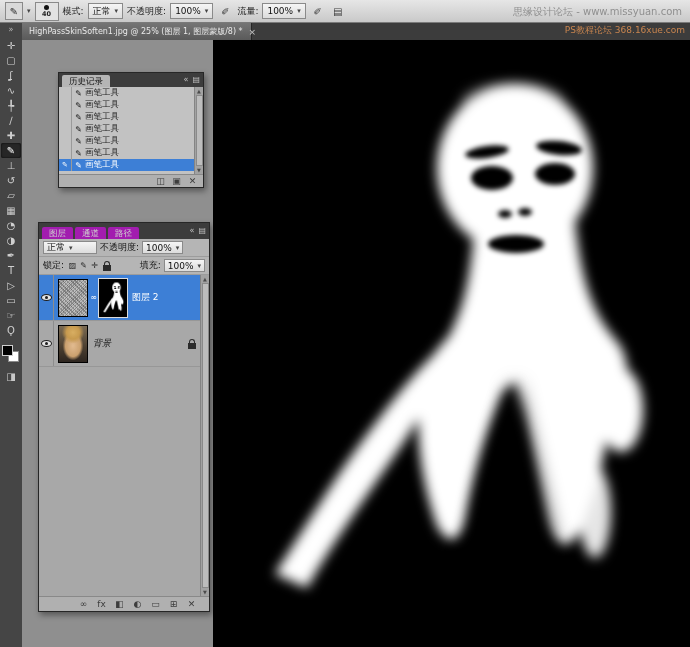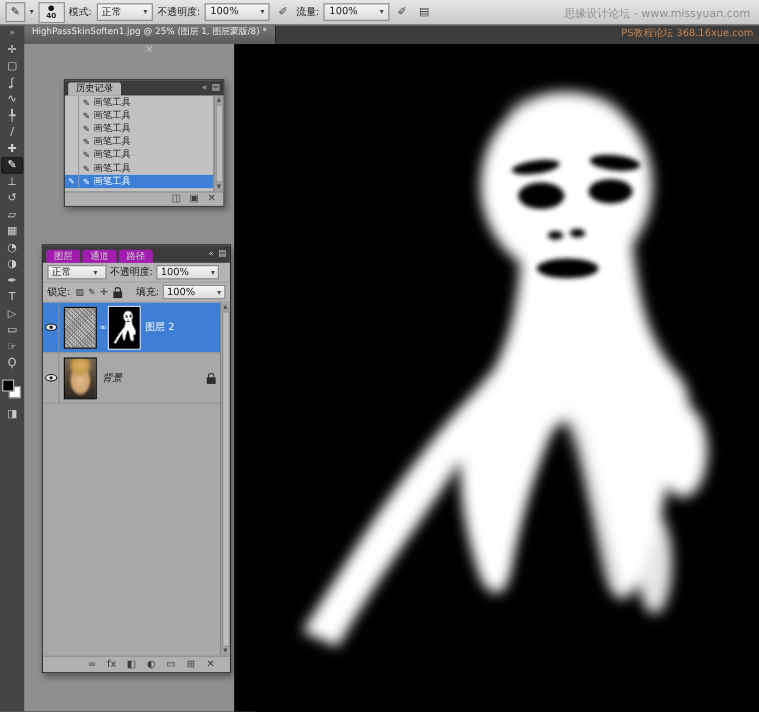--- a/index.html
+++ b/index.html
@@ -28,37 +28,37 @@
   .tiny-arrow { font-size:7px; color:#444; }
   .brush-preview {
     width:24px; height:19px; border:1px solid #8a8a8a; background:#e2e2e2;
     display:flex; flex-direction:column; align-items:center; justify-content:center; line-height:1;
   }
   .brush-dot { width:5px; height:5px; border-radius:50%; background:#111; }
   .brush-size { font-size:6.5px; color:#222; margin-top:1px;font-weight:bold; }
   .opt-label { font-size:9px; color:#1c1c1c; white-space:nowrap; }
   .combo {
     height:16px; border:1px solid #8a8a8a; background:linear-gradient(#f5f5f5,#dcdcdc);
-    display:flex; align-items:center; gap:20px; padding:0 4px; white-space:nowrap;
+    display:flex; align-items:center; gap:4px; padding:0 4px; white-space:nowrap;
   }
   .combo .val { font-size:9px; color:#111; }
   .opt-icon {
     width:16px; height:16px; display:flex; align-items:center; justify-content:center;
     color:#3a3a3a; font-size:10px; border:1px solid transparent;
   }
 
   
   .tab-bar {
     position:absolute; left:22px; top:23px; width:668px; height:17px;
     background:#3c3c3c; display:flex; align-items:stretch; z-index:10;
   }
   .doc-tab {
     background:linear-gradient(#757575,#5a5a5a);
     color:#e8e8e8; font-size:8px; display:flex; align-items:center; gap:6px;
-    padding:0 7px; border-right:1px solid #262626; max-width:230px; white-space:nowrap;flex-direction:column;
+    padding:0 7px; border-right:1px solid #262626; max-width:230px; white-space:nowrap;
   }
   .doc-tab .close { color:#c6c6c6; font-size:9px; }
 
   
   .wm1 { position:absolute; top:5px; right:8px; color:#8f8f8f; font-size:10px; z-index:40;text-align:center; }
   .wm2 { position:absolute; top:24px; right:5px; color:#c9854f; font-size:9px; z-index:40; }
 
   
   .tool-strip {
     position:absolute; left:0; top:23px; width:22px; height:624px;

